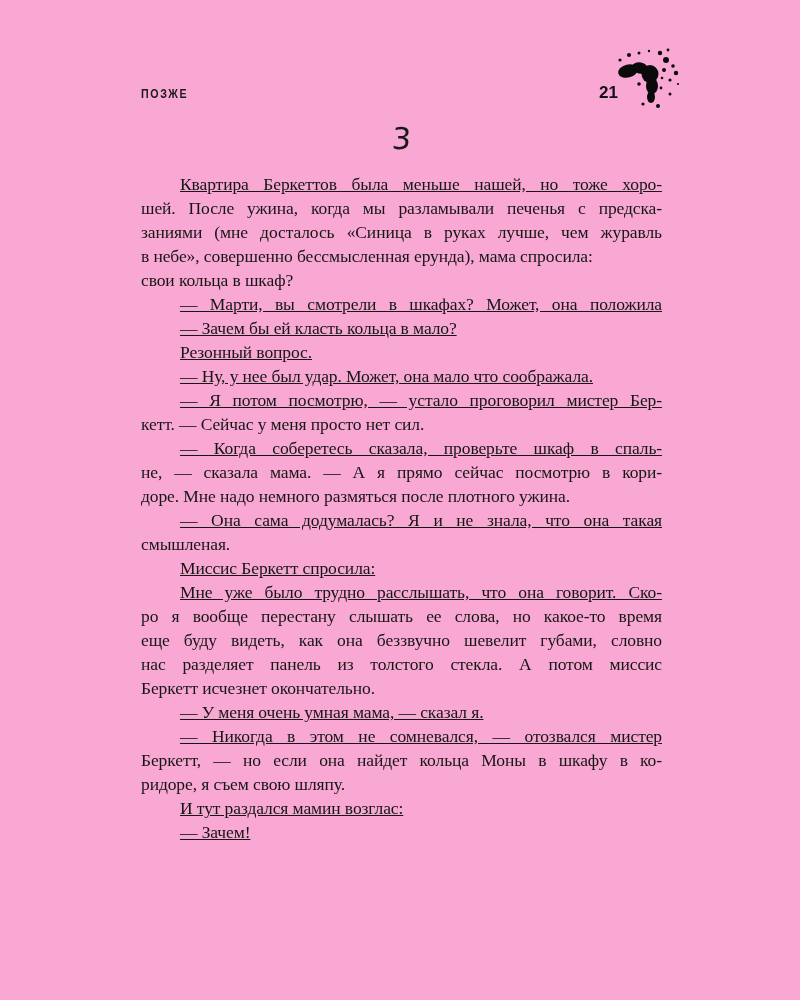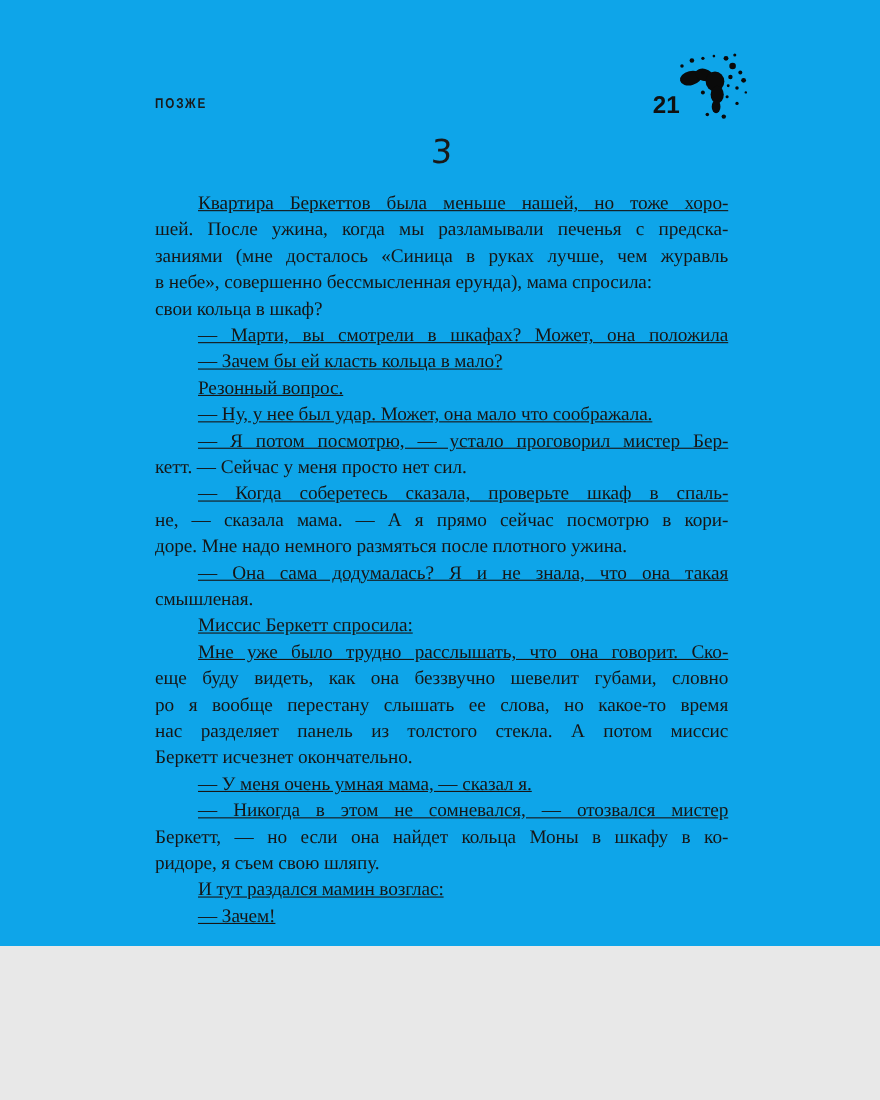--- a/index.html
+++ b/index.html
@@ -1,38 +1,38 @@
 <!DOCTYPE html>
 <html lang="ru"><head>
 <meta charset="utf-8">
 <style>
   html,body{margin:0;padding:0;background:#e8e8e8;}
   .page{
     position:relative;
-    width:800px;height:860px;
+    width:800px;height:1000px;
     margin:0 auto;
-    background:#0ea5e9;
+    background:#f9a8d4;
     overflow:hidden;
     font-family:"Liberation Serif", serif;
     color:#151515;
   }
   
   .running-title{
     position:absolute;left:141px;top:86px;
     font-family:"Liberation Sans", sans-serif;
     font-size:13px;font-weight:bold;
     letter-spacing:2px;
     transform:scaleX(0.82);transform-origin:left center;
     color:#1a1a1a;
   }
   .page-number{
     position:absolute;left:570px;top:83px;width:48px;
     text-align:right;
     font-family:"Liberation Sans", sans-serif;
-    font-size:22px;font-weight:bold;color:#111;
+    font-size:17px;font-weight:bold;color:#111;
   }
   .ink-splatter{
     position:absolute;left:612px;top:40px;width:72px;height:72px;
   }
   
   .chapter-number{
     position:absolute;left:141px;top:122px;width:521px;
     text-align:center;
     font-family:"DejaVu Sans", sans-serif;
     font-size:30px;line-height:34px;color:#191919;
@@ -126,22 +126,22 @@
       </div>
       <div class="para">
         <div class="line indent just">— Она сама додумалась? Я и не знала, что она такая</div>
         <div class="line">смышленая.</div>
       </div>
       <div class="para">
         <div class="line indent">Миссис Беркетт спросила:</div>
       </div>
       <div class="para">
         <div class="line indent just">Мне уже было трудно расслышать, что она говорит. Ско-</div>
+        <div class="line just">ро я вообще перестану слышать ее слова, но какое-то время</div>
         <div class="line just">еще буду видеть, как она беззвучно шевелит губами, словно</div>
-        <div class="line just">ро я вообще перестану слышать ее слова, но какое-то время</div>
         <div class="line just">нас разделяет панель из толстого стекла. А потом миссис</div>
         <div class="line">Беркетт исчезнет окончательно.</div>
       </div>
       <div class="para">
         <div class="line indent">— У меня очень умная мама, — сказал я.</div>
       </div>
       <div class="para">
         <div class="line indent just">— Никогда в этом не сомневался, — отозвался мистер</div>
         <div class="line just">Беркетт, — но если она найдет кольца Моны в шкафу в ко-</div>
         <div class="line">ридоре, я съем свою шляпу.</div>

